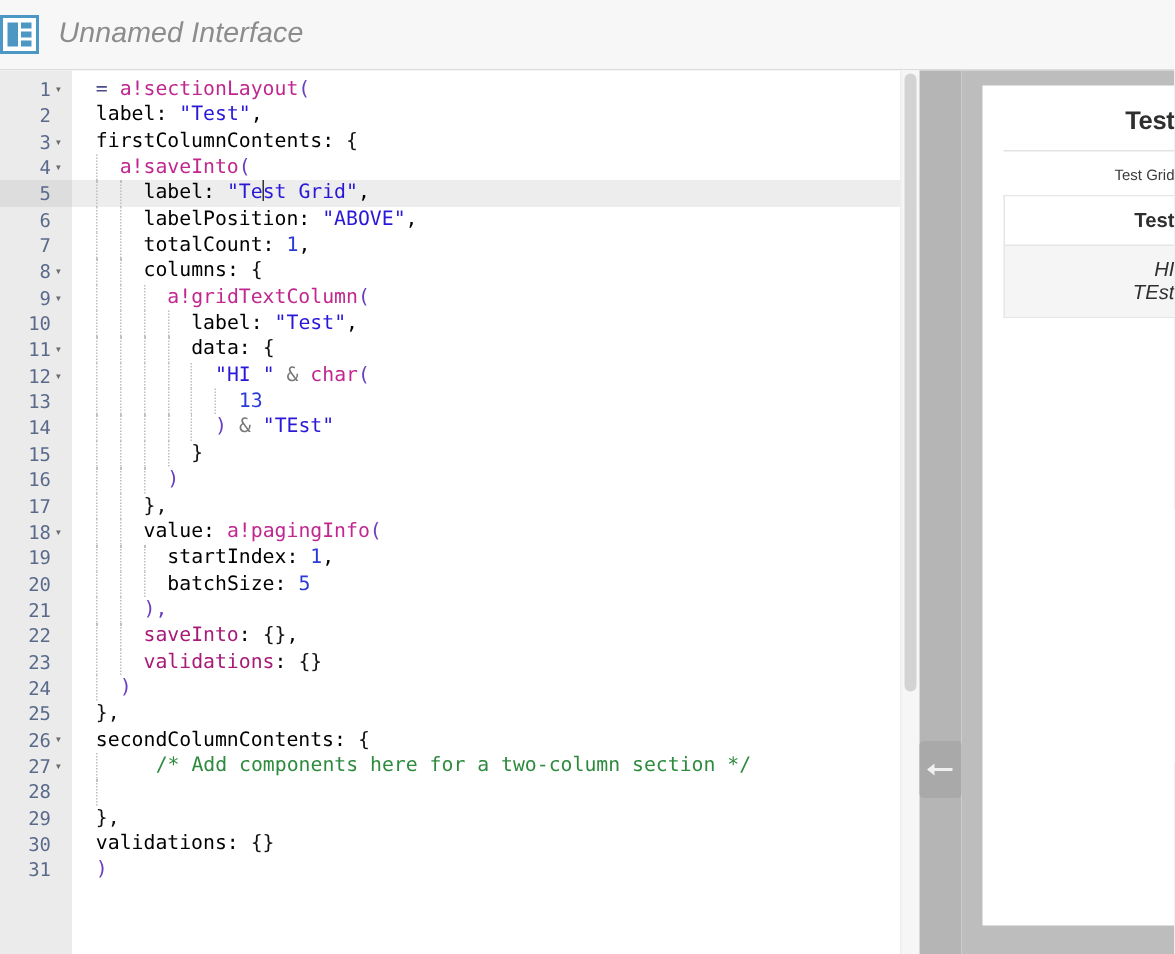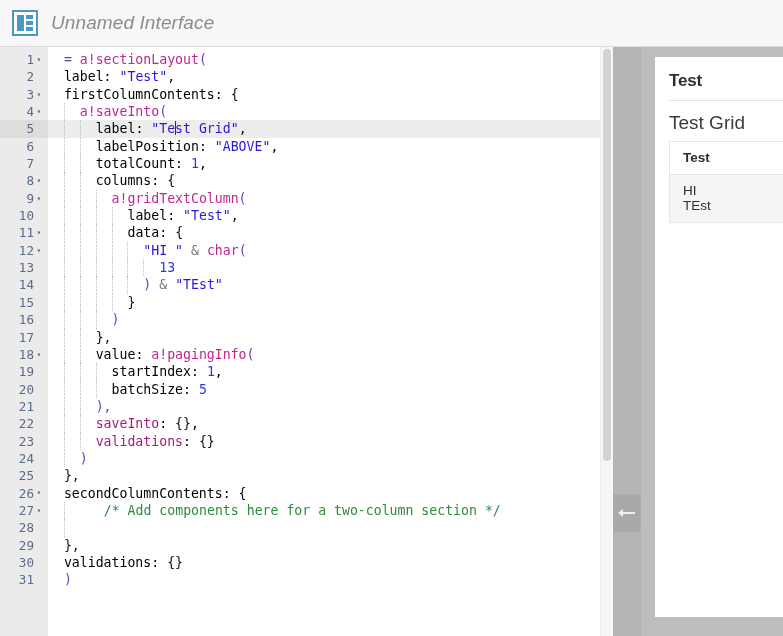--- a/index.html
+++ b/index.html
@@ -11,21 +11,21 @@
     font-family: "Liberation Sans", sans-serif;
   }
 
   
   #app-header {
     height: 47px;
     background: #f7f7f7;
     border-bottom: 1px solid #dcdcdc;
     display: flex;
     align-items: center;
-    padding-left: 12px;
+    padding-left: 0;
     position: relative;
   }
   #app-icon {
     width: 26px; height: 26px;
     border: 2px solid #4d97c4;
     background: #ffffff;
     display: flex;
     padding: 3px;
     gap: 2px;
     flex: 0 0 auto;
@@ -201,40 +201,41 @@
     border-right: 5px solid #f0f0f0;
   }
 
   
   #preview-pane {
     flex: 1;
     background: #bdbdbd;
     position: relative;
     overflow: hidden;
     padding: 10px 0 0 14px;
+    text-align: right;
   }
   #preview-card {
     background: #ffffff;
     min-height: 560px;
     padding: 14px 0 0 14px;
   }
   #pv-section-title {
     font-size: 17px;
     font-weight: bold;
     color: #2f2f2f;
     font-family: "Liberation Sans", sans-serif;
     letter-spacing: -0.2px;
   }
   #pv-divider {
     height: 1px;
     background: #e3e3e3;
     margin: 9px 0 11px 0;
   }
   #pv-grid-label {
-    font-size: 19px;
+    font-size: 10px;
     color: #3b3b3b;
     font-family: "Liberation Sans", sans-serif;
     margin-bottom: 7px;
   }
   #pv-grid {
     border: 1px solid #e6e6e6;
     border-right: none;
   }
   #pv-grid .hdr {
     background: #ffffff;
@@ -245,20 +246,21 @@
     font-weight: 600;
     font-family: "Liberation Sans", sans-serif;
   }
   #pv-grid .row {
     background: #f5f5f5;
     padding: 8px 0 9px 13px;
     font-size: 13.5px;
     color: #2f2f2f;
     font-family: "Liberation Sans", sans-serif;
     line-height: 15px;
+    font-style: italic;
   }
   #pv-grid .row .l2 { display: block; }
 </style>
 </head>
 <body>
 
 <div id="app-header">
   <div id="app-icon">
     <span class="blk-left"></span>
     <span class="blk-right">

